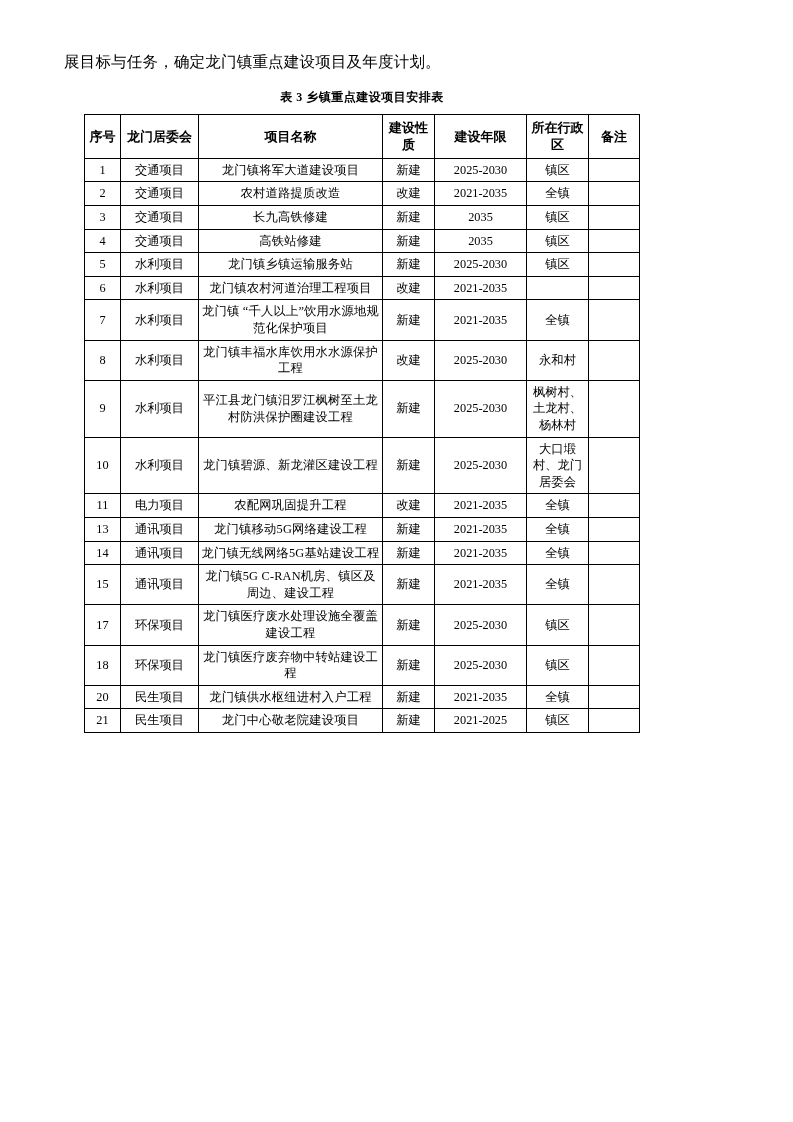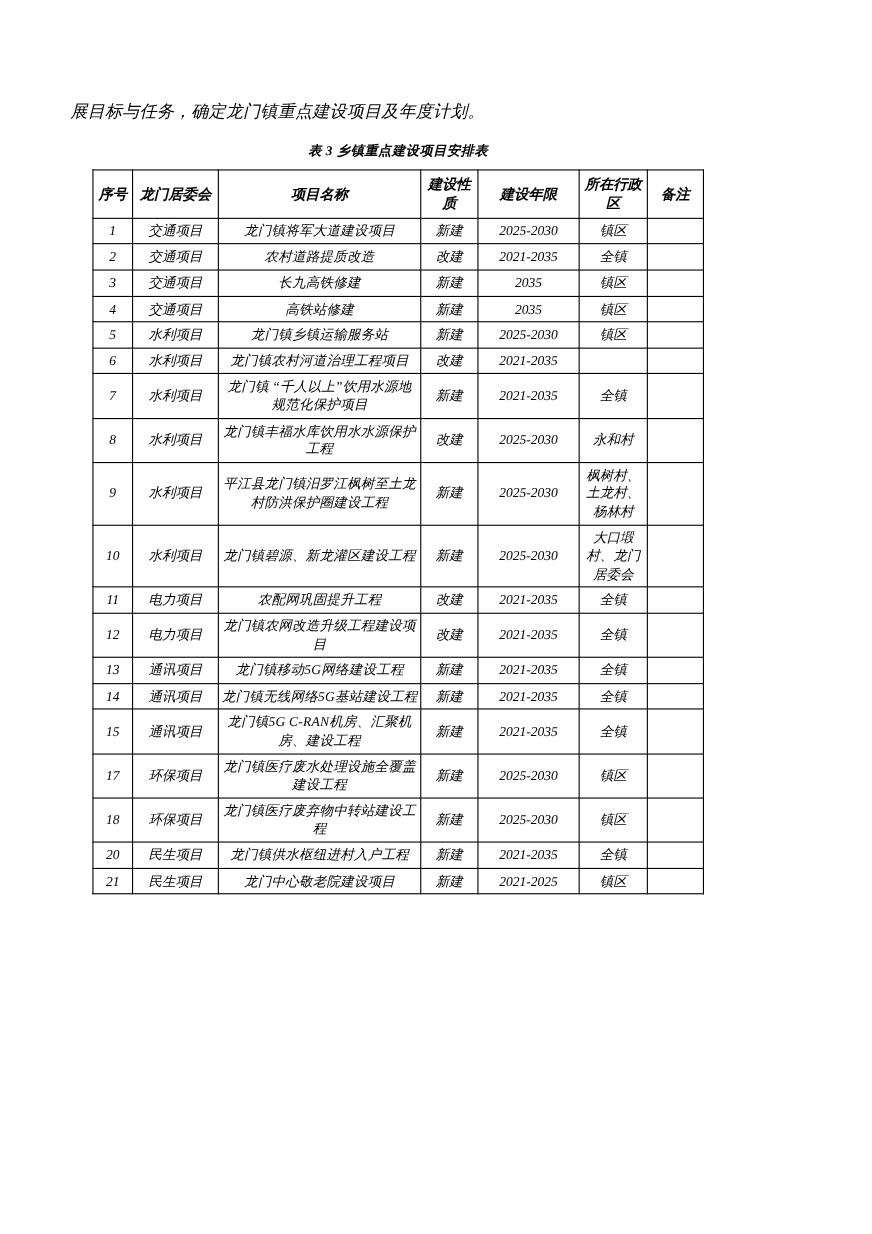--- a/index.html
+++ b/index.html
@@ -11,23 +11,22 @@
     width: 793px;
     height: 1122px;
     font-family: "Liberation Serif", "DejaVu Serif", serif;
     color: #000000;
     position: relative;
   }
   .page {
     width: 724px;
     height: 1122px;
     box-sizing: border-box;
-    padding: 90px 60px 40px 60px;
+    padding: 50px 60px 40px 60px;
     position: relative;
-    font-style: italic;
   }
   .intro-line {
     font-size: 15.5px;
     line-height: 1.6;
     margin-left: 4px;
     margin-bottom: 14px;
     letter-spacing: 0.2px;
   }
   .table-title {
     text-align: center;
@@ -192,50 +191,41 @@
       <tr>
         <td>11</td>
         <td>电力项目</td>
         <td class="cell-name">农配网巩固提升工程</td>
         <td>改建</td>
         <td>2021-2035</td>
         <td>全镇</td>
         <td></td>
       </tr>
       <tr>
-        <td>12</td>
-        <td>电力项目</td>
-        <td class="cell-name">龙门镇农网改造升级工程建设项目</td>
-        <td>改建</td>
-        <td>2021-2035</td>
-        <td>全镇</td>
-        <td></td>
-      </tr>
-      <tr>
         <td>13</td>
         <td>通讯项目</td>
         <td class="cell-name">龙门镇移动5G网络建设工程</td>
         <td>新建</td>
         <td>2021-2035</td>
         <td>全镇</td>
         <td></td>
       </tr>
       <tr>
         <td>14</td>
         <td>通讯项目</td>
         <td class="cell-name">龙门镇无线网络5G基站建设工程</td>
         <td>新建</td>
         <td>2021-2035</td>
         <td>全镇</td>
         <td></td>
       </tr>
       <tr>
         <td>15</td>
         <td>通讯项目</td>
-        <td class="cell-name">龙门镇5G C-RAN机房、汇聚机房、建设工程</td>
+        <td class="cell-name">龙门镇5G C-RAN机房、镇区及周边、建设工程</td>
         <td>新建</td>
         <td>2021-2035</td>
         <td>全镇</td>
         <td></td>
       </tr>
       <tr>
         <td>17</td>
         <td>环保项目</td>
         <td class="cell-name">龙门镇医疗废水处理设施全覆盖建设工程</td>
         <td>新建</td>

